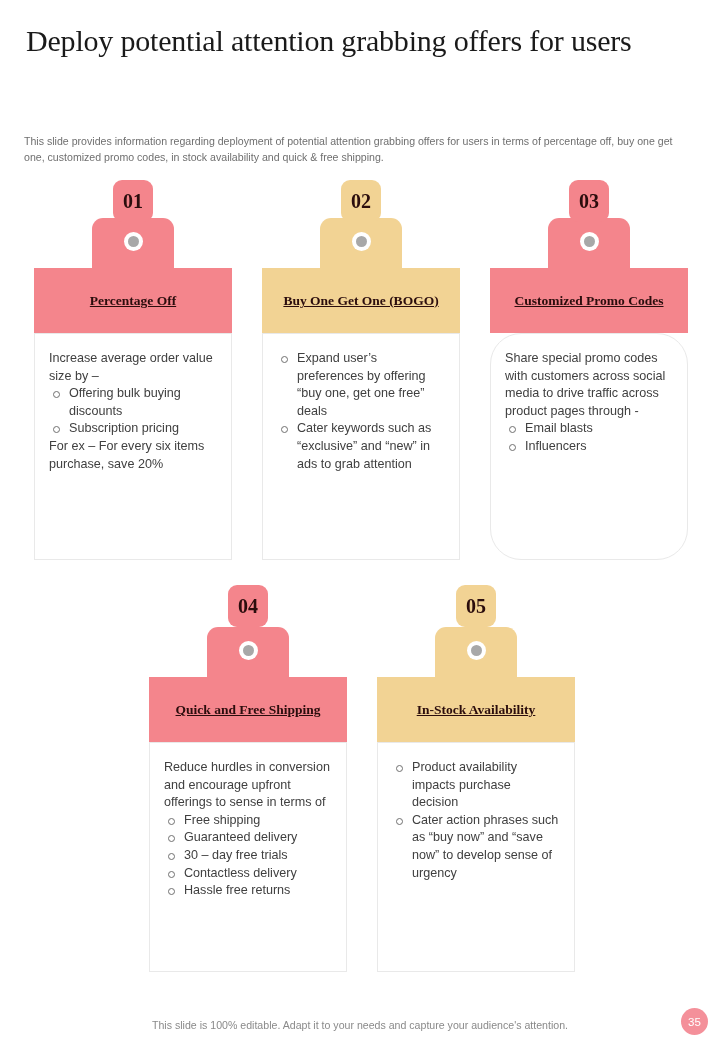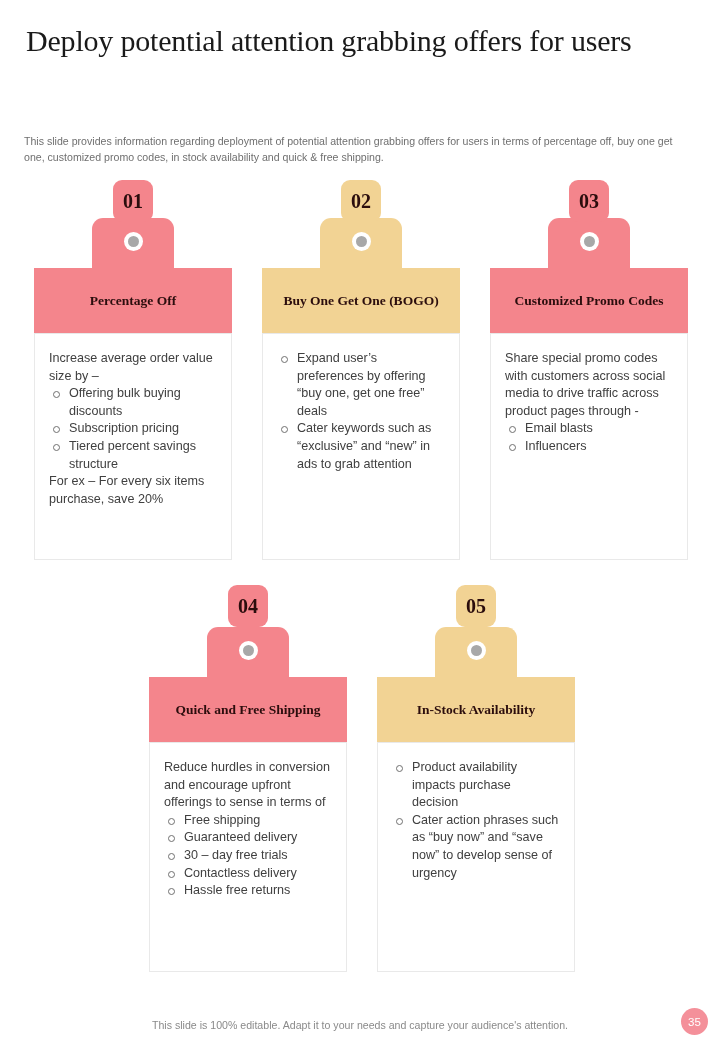--- a/index.html
+++ b/index.html
@@ -97,20 +97,21 @@
     display: flex;
     align-items: center;
     justify-content: center;
     text-align: center;
     font-family: "Liberation Serif", serif;
     font-weight: bold;
     font-size: 13.5px;
     line-height: 19px;
     color: #2b0d0d;
     z-index: 2;
+    text-decoration: underline;
   }
   .body-box {
     position: absolute;
     background: #ffffff;
     border: 1px solid #e9e9e9;
     z-index: 1;
   }
   .body-inner {
     padding: 16px 14px 10px 14px;
     font-family: "Liberation Sans", sans-serif;
@@ -185,21 +186,20 @@
       <div class="eyelet" style="left: 123.5px; top: 232px;"></div>
       <div class="header-bar pink" style="left: 34px; top: 268px;">
         <span>Percentage Off</span>
       </div>
       <div class="body-box" style="left: 34px; top: 333px; width: 198px; height: 227px;">
         <div class="body-inner">
           <p>Increase average order value size by –</p>
           <ul class="indent-list">
             <li>Offering bulk buying discounts</li>
             <li>Subscription pricing</li>
-            <li>Tiered percent savings structure</li>
           </ul>
           <p>For ex – For every six items purchase, save 20%</p>
         </div>
       </div>
     </div>
     <div class="card">
       <div class="num-badge yellow" style="left: 341px; top: 180px;">02</div>
       <div class="string" style="left: 361px; top: 222px;"></div>
       <div class="neck yellow" style="left: 320px; top: 218px;"></div>
       <div class="eyelet" style="left: 351.5px; top: 232px;"></div>
@@ -216,21 +216,21 @@
       </div>
     </div>
     <div class="card">
       <div class="num-badge pink" style="left: 569px; top: 180px;">03</div>
       <div class="string" style="left: 589px; top: 222px;"></div>
       <div class="neck pink" style="left: 548px; top: 218px;"></div>
       <div class="eyelet" style="left: 579.5px; top: 232px;"></div>
       <div class="header-bar pink" style="left: 490px; top: 268px;">
         <span>Customized Promo Codes</span>
       </div>
-      <div class="body-box" style="left: 490px; top: 333px; width: 198px; height: 227px;">
+      <div class="body-box" style="left: 490px; top: 333px; width: 198px; height: 227px; border-radius: 31px;">
         <div class="body-inner">
           <p>Share special promo codes with customers across social media to drive traffic across product pages through -</p>
           <ul class="indent-list">
             <li>Email blasts</li>
             <li>Influencers</li>
           </ul>
         </div>
       </div>
     </div>
     <div class="card">

